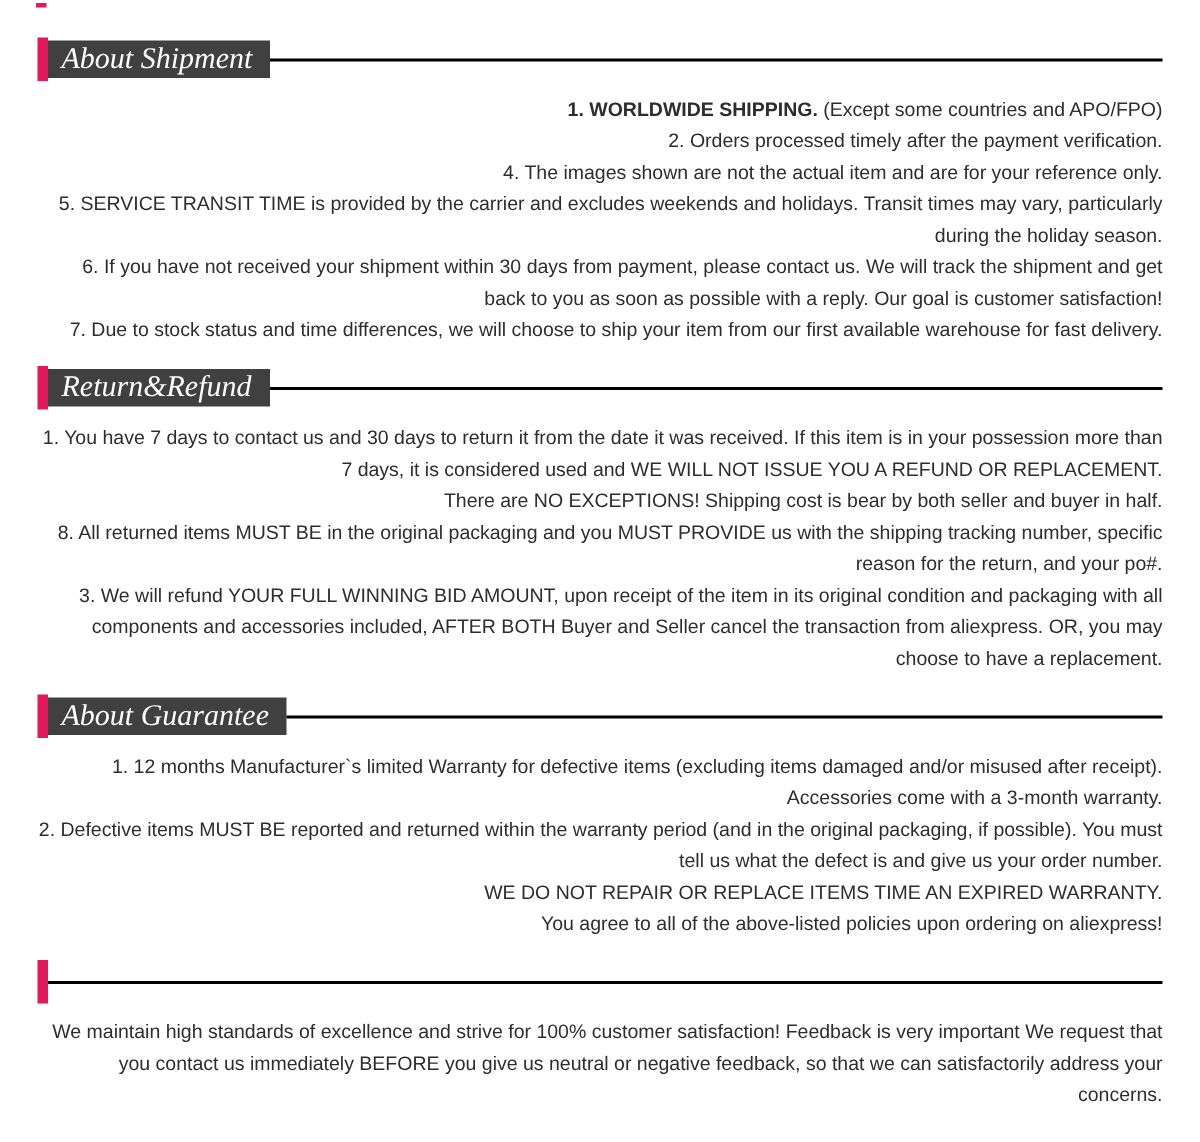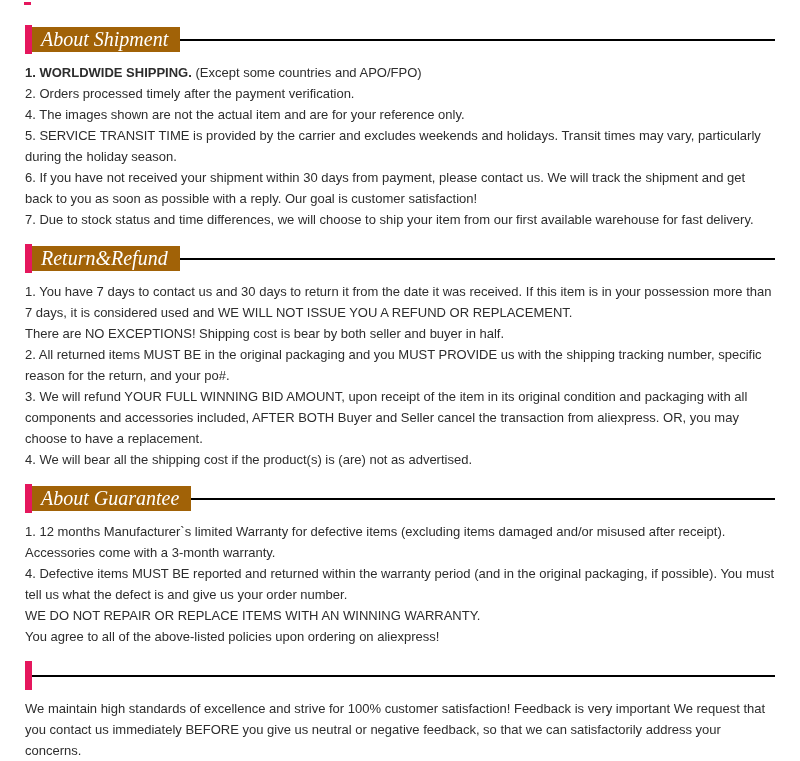--- a/index.html
+++ b/index.html
@@ -34,40 +34,41 @@
   .section-header.first {
     margin-top: 25px;
   }
   .accent-bar {
     width: 7px;
     height: 29px;
     background: #e5175d;
     flex: 0 0 auto;
   }
   .title-box {
-    background: #a16207;
+    background: #404040;
     color: #ffffff;
     font-family: "Liberation Serif", serif;
     font-style: italic;
     font-size: 20px;
     line-height: 25px;
     height: 25px;
     padding: 0 12px 0 9px;
     white-space: nowrap;
     flex: 0 0 auto;
   }
   .header-rule {
     flex: 1 1 auto;
     height: 2px;
     background: #000000;
   }
   .policy-text p {
     font-size: 13px;
     line-height: 21px;
     color: #2d2d2d;
+    text-align: right;
   }
   .policy-text b {
     font-weight: bold;
   }
 </style>
 </head>
 <body>
 
 <div class="page">
   <div class="top-mark"></div>
@@ -89,34 +90,33 @@
     </div>
 
     <div class="section-header">
       <span class="accent-bar"></span>
       <span class="title-box">Return&amp;Refund</span>
       <span class="header-rule"></span>
     </div>
     <div class="policy-text">
       <p>1. You have 7 days to contact us and 30 days to return it from the date it was received. If this item is in your possession more than 7 days, it is considered used and WE WILL NOT ISSUE YOU A REFUND OR REPLACEMENT.</p>
       <p>There are NO EXCEPTIONS! Shipping cost is bear by both seller and buyer in half.</p>
-      <p>2. All returned items MUST BE in the original packaging and you MUST PROVIDE us with the shipping tracking number, specific reason for the return, and your po#.</p>
+      <p>8. All returned items MUST BE in the original packaging and you MUST PROVIDE us with the shipping tracking number, specific reason for the return, and your po#.</p>
       <p>3. We will refund YOUR FULL WINNING BID AMOUNT, upon receipt of the item in its original condition and packaging with all components and accessories included, AFTER BOTH Buyer and Seller cancel the transaction from aliexpress. OR, you may choose to have a replacement.</p>
-      <p>4.  We will bear all the shipping cost if the product(s) is (are) not as advertised.</p>
     </div>
 
     <div class="section-header">
       <span class="accent-bar"></span>
       <span class="title-box">About Guarantee</span>
       <span class="header-rule"></span>
     </div>
     <div class="policy-text">
       <p>1. 12 months Manufacturer`s limited Warranty for defective items (excluding items damaged and/or misused after receipt). Accessories come with a 3-month warranty.</p>
-      <p>4. Defective items MUST BE reported and returned within the warranty period (and in the original packaging, if possible). You must tell us what the defect is and give us your order number.</p>
-      <p>WE DO NOT REPAIR OR REPLACE ITEMS WITH AN WINNING WARRANTY.</p>
+      <p>2. Defective items MUST BE reported and returned within the warranty period (and in the original packaging, if possible). You must tell us what the defect is and give us your order number.</p>
+      <p>WE DO NOT REPAIR OR REPLACE ITEMS TIME AN EXPIRED WARRANTY.</p>
       <p>You agree to all of the above-listed policies upon ordering on aliexpress!</p>
     </div>
 
     <div class="section-header">
       <span class="accent-bar"></span>
       <span class="header-rule"></span>
     </div>
     <div class="policy-text">
       <p>We maintain high standards of excellence and strive for 100% customer satisfaction! Feedback is very important We request that you contact us immediately BEFORE you give us neutral or negative feedback, so that we can satisfactorily address your concerns.</p>
 

